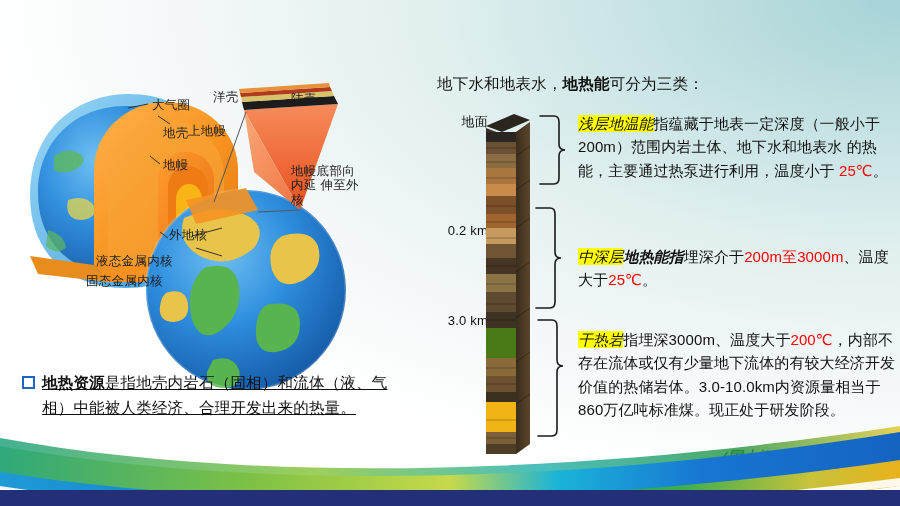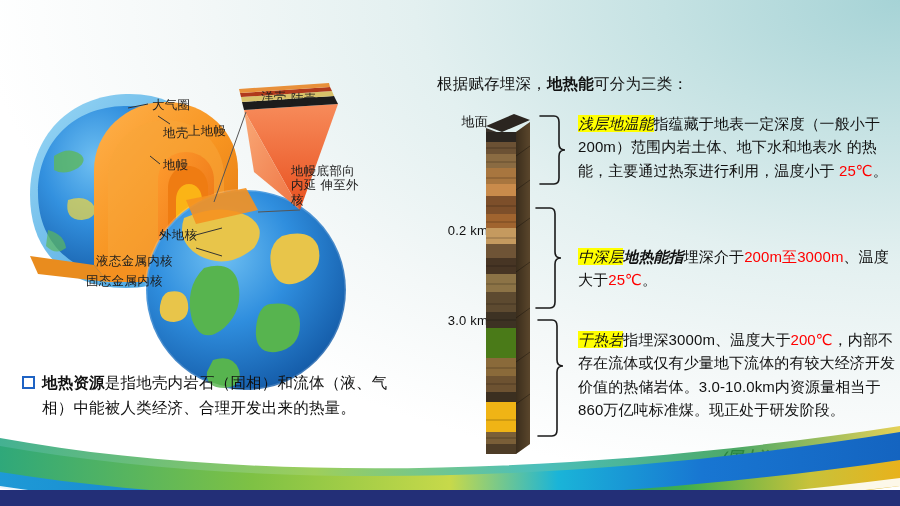--- a/index.html
+++ b/index.html
@@ -54,20 +54,21 @@
     width: 9px; height: 9px;
     border: 2px solid #1f63c4;
     background: #ffffff;
     margin-top: 6px;
   }
   .bullet-text {
     font-size: 15.5px;
     line-height: 1.62;
     color: #111111;
     letter-spacing: .2px;
+    text-decoration: underline;
   }
   .bullet-text b { font-weight: bold; }
 
   
   .headline {
     position: absolute;
     left: 437px;
     top: 74px;
     font-size: 15.5px;
     color: #111111;
@@ -222,35 +223,35 @@
         <line x1="142" y1="96" x2="152" y2="104"></line>
         <line x1="152" y1="172" x2="160" y2="178"></line>
         <line x1="214" y1="168" x2="184" y2="176"></line>
         <line x1="214" y1="196" x2="188" y2="188"></line>
       </g>
     </svg>
 
     <span class="art-label" style="left:144px; top:38px;">大气圈</span>
     <span class="art-label" style="left:155px; top:66px;">地壳</span>
     <span class="art-label" style="left:155px; top:98px;">地幔</span>
-    <span class="art-label" style="left:151px; top:168px;">外地核</span>
+    <span class="art-label" style="left:161px; top:168px;">外地核</span>
     <span class="art-label" style="left:88px; top:194px;">液态金属内核</span>
     <span class="art-label" style="left:78px; top:214px;">固态金属内核</span>
-    <span class="art-label" style="left:205px; top:30px;margin-left:48px;">洋壳</span>
+    <span class="art-label" style="left:205px; top:30px;">洋壳</span>
     <span class="art-label" style="left:180px; top:64px;">上地幔</span>
     <span class="art-label" style="left:283px; top:32px;">陆壳</span>
     <span class="art-label wrap" style="left:283px; top:104px; width:72px;">地幔底部向内延 伸至外核</span>
   </div>
 
   <div class="bullet-block">
     <span class="bullet-marker"></span>
     <span class="bullet-text"><b>地热资源</b><span>是指地壳内岩石（固相）和流体（液、气相）中能被人类经济、合理开发出来的热量。</span></span>
   </div>
 
-  <div class="headline"><span>根据赋存埋深，</span><b>地热能</b><span>可分为三类：</span></div>
+  <div class="headline"><span>地下水和地表水，</span><b>地热能</b><span>可分为三类：</span></div>
 
   <span class="depth-label" style="left:414px; top:113px;">地面</span>
   <span class="depth-label" style="left:414px; top:205px;margin-top:18px;">0.2 km</span>
   <span class="depth-label" style="left:414px; top:313px;">3.0 km</span>
   <span class="depth-label" style="left:410px; top:435px;margin-top:44px;">10.0 km</span>
 
   <div class="core">
     <svg width="48" height="342" viewBox="0 0 48 342" xmlns="http://www.w3.org/2000/svg">
       <defs>
         <linearGradient id="sideShade" x1="0" y1="0" x2="1" y2="0">

